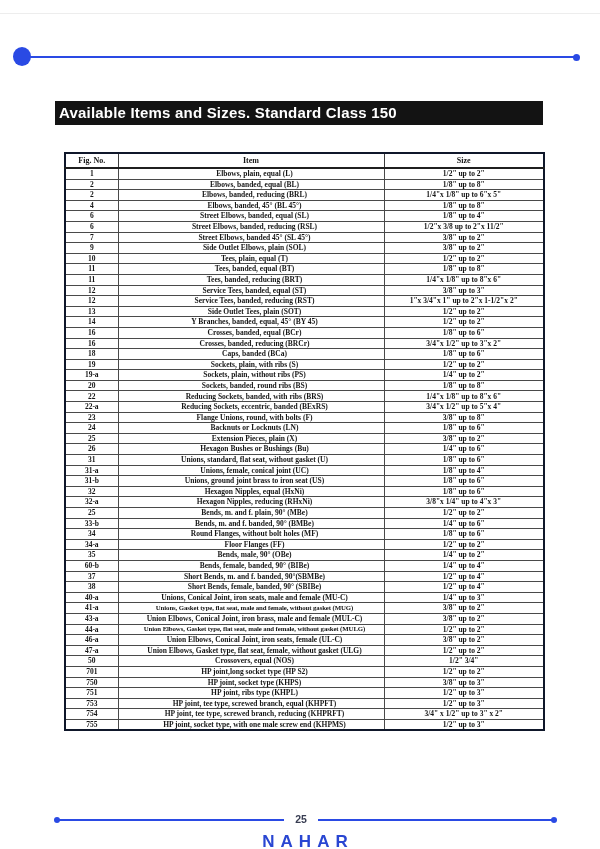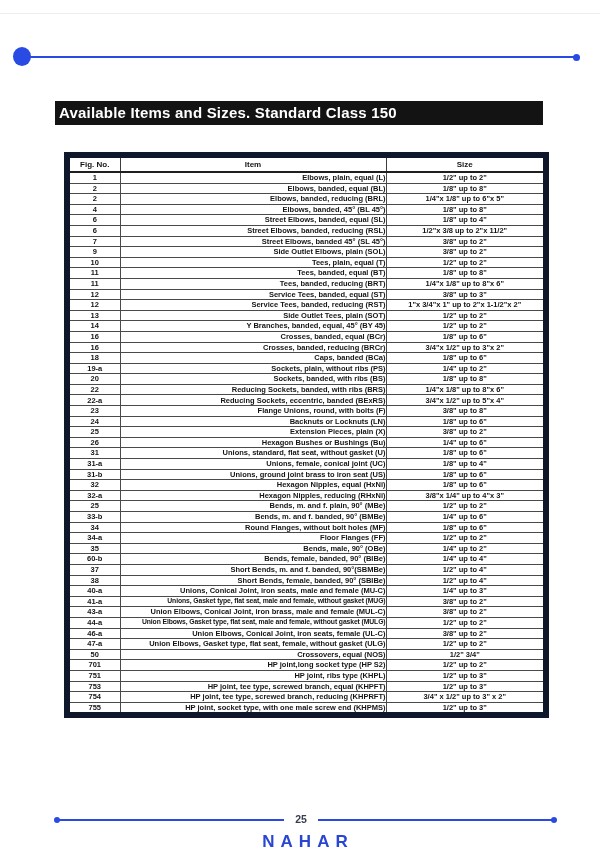--- a/index.html
+++ b/index.html
@@ -57,21 +57,22 @@
     white-space: nowrap;
   }
 
   
   table.items-table {
     position: absolute;
     left: 64px; top: 138px;
     width: 479px;
     border-collapse: collapse;
     table-layout: fixed;
-    border: 6px solid #0f172a;
+    border: 2px solid #0f172a;
+    font-family: Liberation Serif, serif;
   }
   .items-table col.c-fig  { width: 53px; }
   .items-table col.c-item { width: 266px; }
   .items-table col.c-size { width: 160px; }
   .items-table th {
     height: 13px;
     font-size: 8px;
     font-weight: bold;
     text-align: center;
     border: 1px solid #3d3d3d;
@@ -82,21 +83,21 @@
     height: 9.6px;
     font-size: 7.5px;
     font-weight: bold;
     border: 1px solid #4a4a4a;
     padding: 0;
     white-space: nowrap;
     overflow: hidden;
     line-height: 1;
   }
   .items-table td.fig  { text-align: center; }
-  .items-table td.item { text-align: right; padding-left: 7px; }
+  .items-table td.item { text-align: center; padding-left: 7px; }
   .items-table td.size { text-align: center; }
   .items-table td.item.condensed { font-size: 6.8px; letter-spacing: -0.1px; }
 
   
   .bottom-line-left {
     position: absolute;
     left: 57px; top: 805px;
     width: 227px; height: 2px;
     background: var(--accent, #2a4ae4);
   }
@@ -246,27 +247,32 @@
           <td class="fig">16</td>
           <td class="item">Crosses, banded, reducing (BRCr)</td>
           <td class="size">3/4"x 1/2" up to 3"x 2"</td>
         </tr>
         <tr>
           <td class="fig">18</td>
           <td class="item">Caps, banded (BCa)</td>
           <td class="size">1/8" up to 6"</td>
         </tr>
         <tr>
+          <td class="fig">19</td>
+          <td class="item">Sockets, plain, with ribs (S)</td>
+          <td class="size">1/2" up to 2"</td>
+        </tr>
+        <tr>
           <td class="fig">19-a</td>
           <td class="item">Sockets, plain, without ribs (PS)</td>
           <td class="size">1/4" up to 2"</td>
         </tr>
         <tr>
           <td class="fig">20</td>
-          <td class="item">Sockets, banded, with ribs (BS)</td>
+          <td class="item">Sockets, banded, round ribs (BS)</td>
           <td class="size">1/8" up to 8"</td>
         </tr>
         <tr>
           <td class="fig">22</td>
           <td class="item">Reducing Sockets, banded, with ribs (BRS)</td>
           <td class="size">1/4"x 1/8" up to 8"x 6"</td>
         </tr>
         <tr>
           <td class="fig">22-a</td>
           <td class="item">Reducing Sockets, eccentric, banded (BExRS)</td>
@@ -389,20 +395,25 @@
         </tr>
         <tr>
           <td class="fig">50</td>
           <td class="item">Crossovers, equal (NOS)</td>
           <td class="size">1/2" 3/4"</td>
         </tr>
         <tr>
           <td class="fig">701</td>
           <td class="item">HP joint,long socket type (HP S2)</td>
           <td class="size">1/2" up to 2"</td>
+        </tr>
+        <tr>
+          <td class="fig">750</td>
+          <td class="item">HP joint, socket type (KHPS)</td>
+          <td class="size">3/8" up to 3"</td>
         </tr>
         <tr>
           <td class="fig">751</td>
           <td class="item">HP joint, ribs type (KHPL)</td>
           <td class="size">1/2" up to 3"</td>
         </tr>
         <tr>
           <td class="fig">753</td>
           <td class="item">HP joint, tee type, screwed branch, equal (KHPFT)</td>
           <td class="size">1/2" up to 3"</td>

